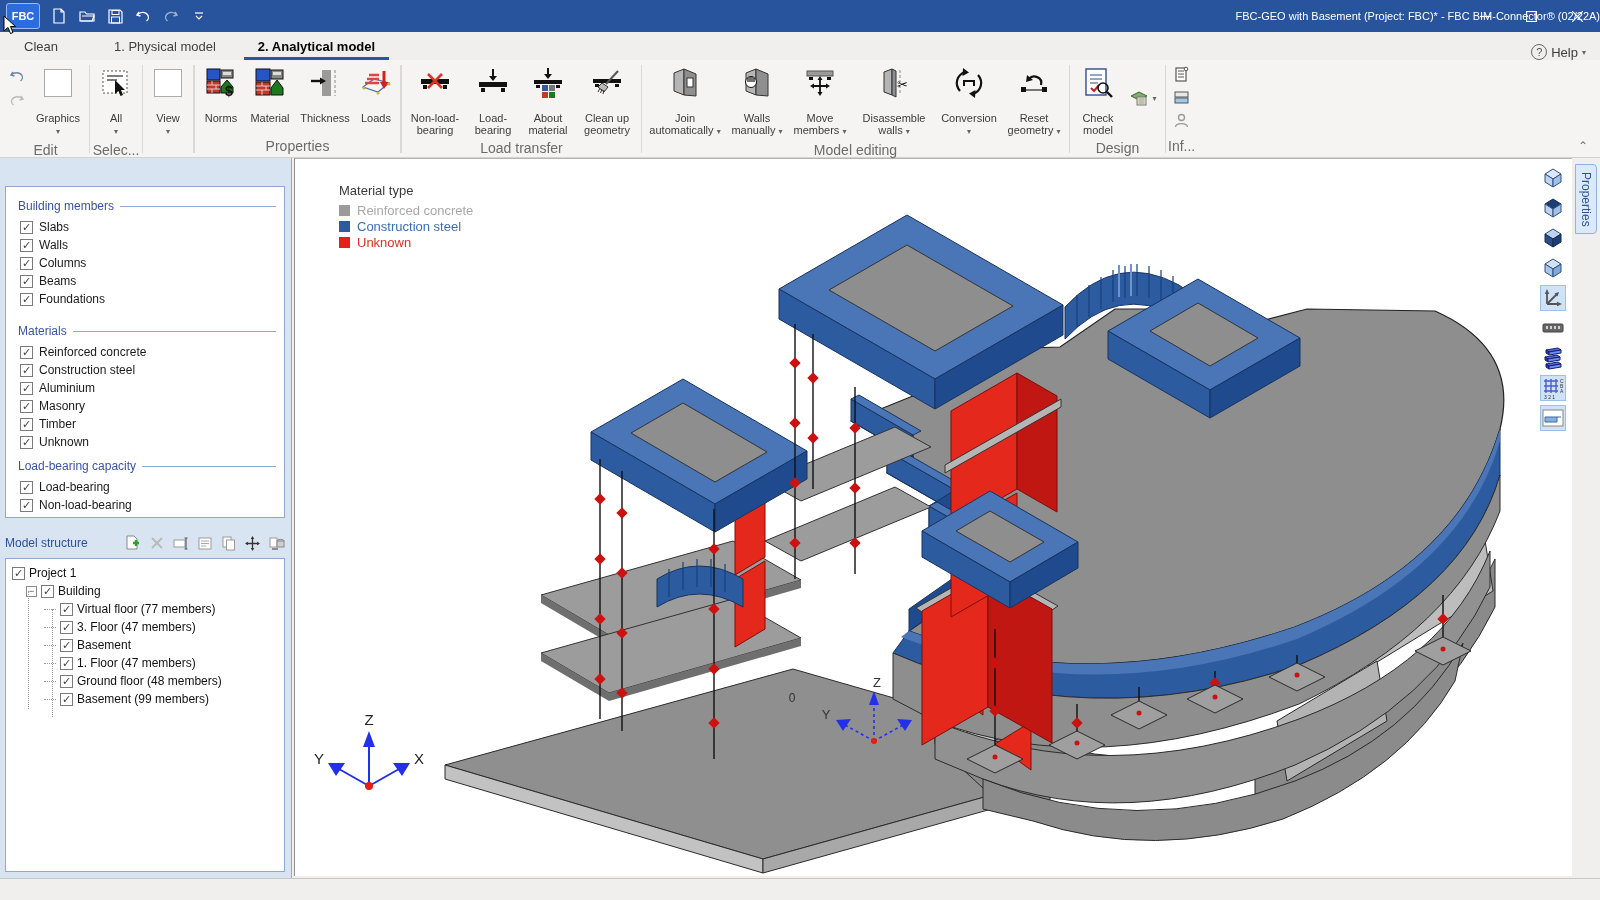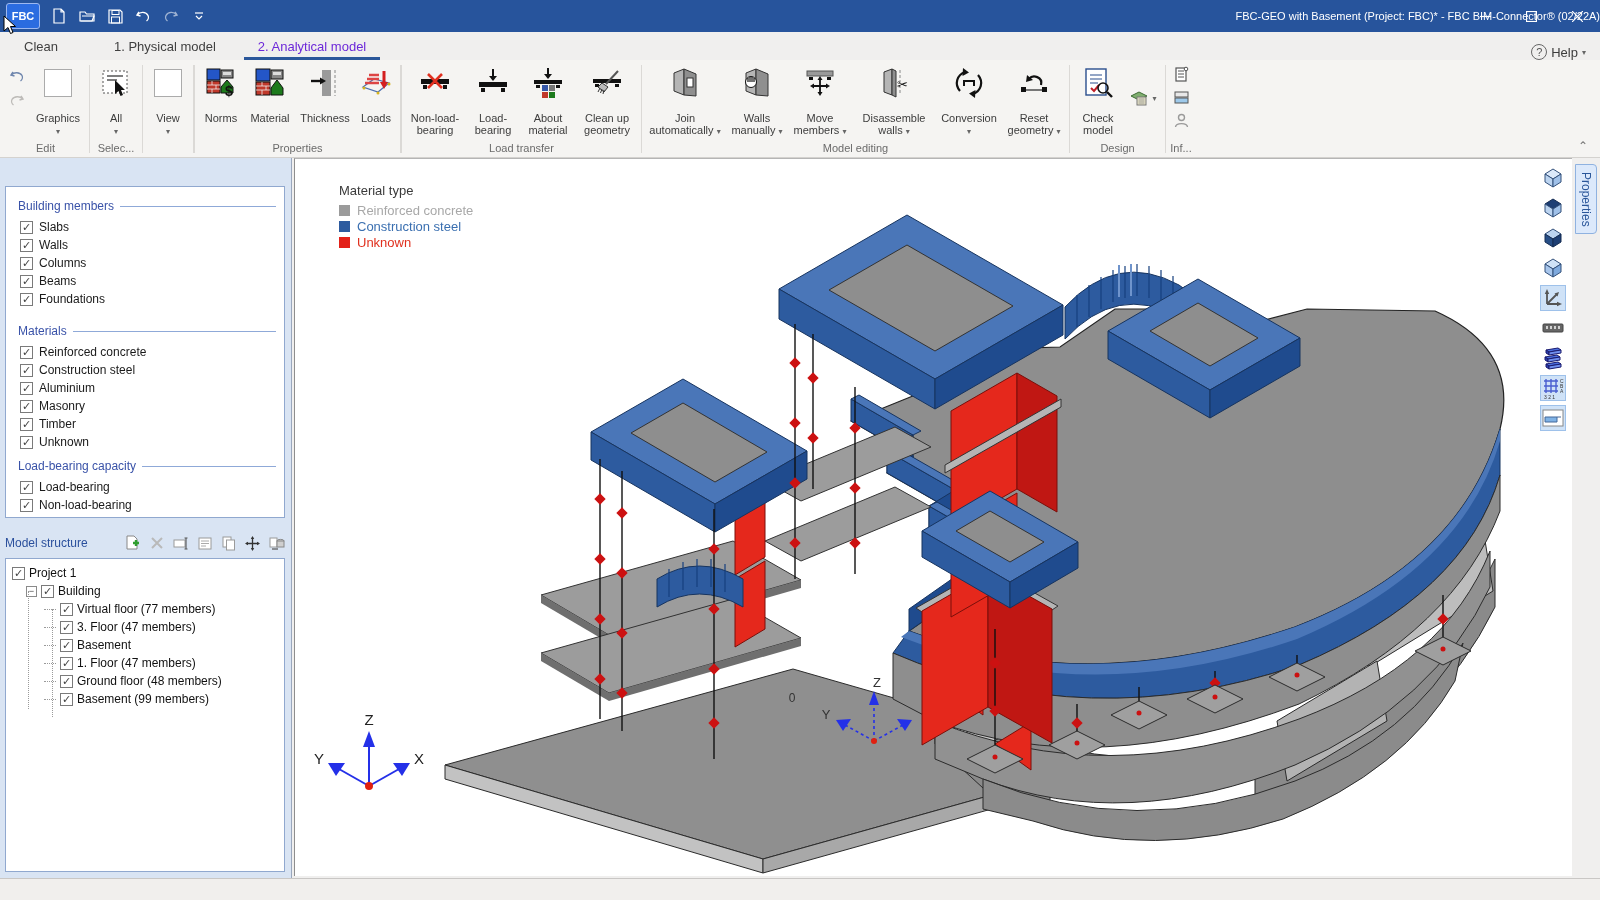--- a/index.html
+++ b/index.html
@@ -13,31 +13,31 @@
   .qicon { width:18px; height:18px; display:flex; align-items:center; justify-content:center; }
   .qicon svg { display:block; }
   .title-text { position:absolute; left:0; right:0; text-align:right; font-size:11px; pointer-events:none; }
   .winbtns { margin-left:auto; display:flex; height:32px; }
   .winbtn { width:46px; height:32px; display:flex; align-items:center; justify-content:center; font-size:12px; color:#fff; }
   .cursor-arrow { position:absolute; left:2px; top:14px; z-index:50; }
 
   
   .tabsrow { position:absolute; left:0; top:32px; width:1600px; height:28px; background:#f0efee; display:flex; align-items:flex-end; }
   .tab { padding:5px 16px 6px 16px; font-size:13px; color:#404040; position:relative; }
-  .tab.active { color:#6d28d9; font-weight:normal; }
+  .tab.active { color:#000000; font-weight:bold; }
   .tab.active::after { content:""; position:absolute; left:2px; right:2px; bottom:0; height:3px; background:#2b579a; }
   .help-area { margin-left:auto; display:flex; align-items:center; gap:4px; padding-right:14px; color:#3c3c3c; font-size:13px; }
   .help-q { width:16px; height:16px; border:1px solid #666; border-radius:50%; font-size:11px; display:flex; align-items:center; justify-content:center; color:#555; }
   .caret { font-size:8px; color:#666; }
 
   
   .ribbon { position:absolute; left:0; top:60px; width:1600px; height:98px; background:#f5f4f2; border-bottom:1px solid #d4d2cf; display:flex; align-items:stretch; padding:1px 2px 0 2px; }
   .rgroup { display:flex; flex-direction:column; }
   .rgroup-body { flex:1; display:flex; align-items:flex-start; padding:2px 3px 0 3px; gap:1px; }
-  .rgroup-label { text-align:center; font-size:11px; color:#6b6b6b; padding:1px 2px 3px 2px; white-space:nowrap; }
+  .rgroup-label { text-align:center; font-size:14px; color:#6b6b6b; padding:1px 2px 3px 2px; white-space:nowrap; }
   .rdiv { width:1px; background:#dbd9d6; margin:4px 0; }
   .bigbtn { display:flex; flex-direction:column; align-items:center; padding:2px 2px; border:1px solid transparent; border-radius:2px; }
   .bigbtn .ic { width:34px; height:34px; display:flex; align-items:center; justify-content:center; }
   .bigbtn .lbl { font-size:11px; line-height:12px; color:#3c3c3c; text-align:center; margin-top:12px; }
   .smallcol { display:flex; flex-direction:column; gap:6px; padding:4px 2px; }
   .smallbtn { width:20px; height:18px; display:flex; align-items:center; justify-content:center; font-size:14px; }
   .whitebox { width:28px; height:28px; background:#fff; border:1px solid #ababab; }
   .ribbon-collapse { position:absolute; right:12px; bottom:4px; color:#777; font-size:12px; }
 
   

